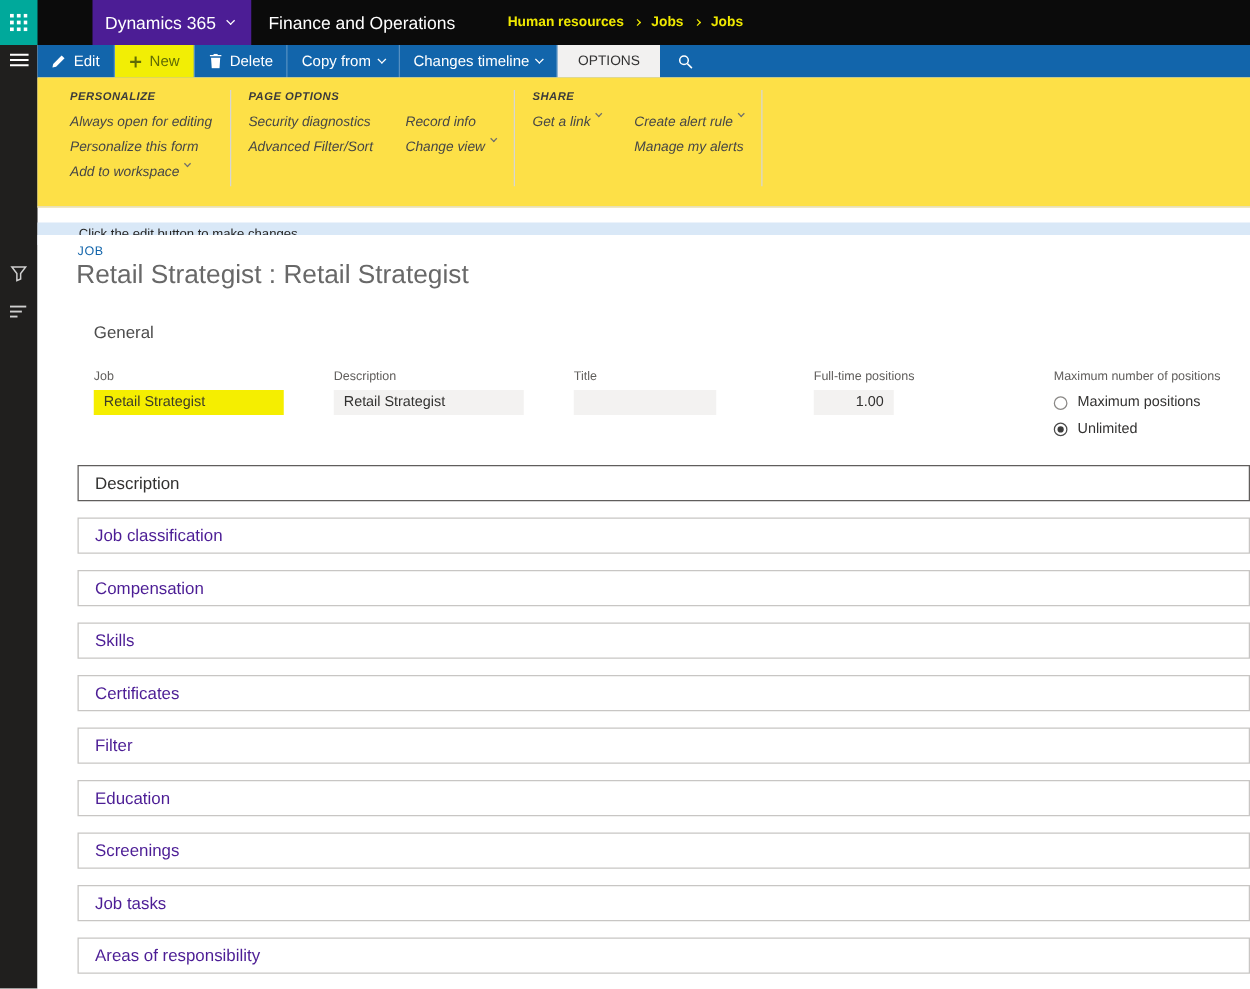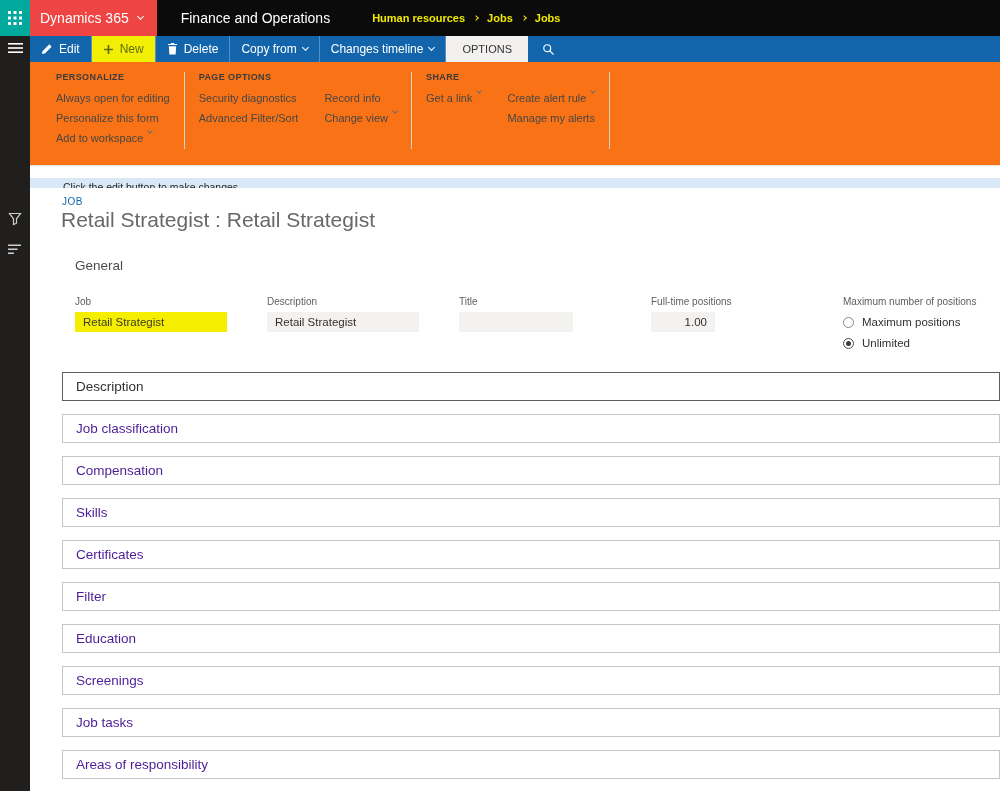--- a/index.html
+++ b/index.html
@@ -2,43 +2,43 @@
 <html><head>
 <meta charset="utf-8">
 <style>
   * { box-sizing: border-box; }
   body { margin: 0; background: #ffffff; font-family: "Liberation Sans", sans-serif; }
   .screen { position: relative; width: 1000px; height: 791px; background: #ffffff; overflow: hidden; }
 
   
   .topbar { position: absolute; top: 0; left: 0; right: 0; height: 36px; background: #0b0b0b; display: flex; align-items: center; color: #fff; }
   .waffle { width: 30px; height: 36px; background: #00a99b; display: flex; align-items: center; justify-content: center; flex: none; cursor: pointer; }
-  .product { height: 36px; display: flex; align-items: center; gap: 9px; padding: 0 14px 0 10px; background: #ef4444; font-size: 14px; cursor: pointer; }
-  .appname { margin-left: 24px; font-size: 14px; }
+  .product { height: 36px; display: flex; align-items: center; gap: 9px; padding: 0 14px 0 10px; background: #4c1d95; font-size: 14px; cursor: pointer; margin-left: 44px; }
+  .appname { margin-left: 14px; font-size: 14px; }
   .breadcrumb { margin-left: 42px; display: flex; align-items: center; gap: 9px; font-size: 11px; color: #f0e900; font-weight: bold; }
   .bc-item { cursor: pointer; }
   .chev { display: inline-block; width: 5px; height: 5px; border-right: 1.4px solid currentColor; border-bottom: 1.4px solid currentColor; }
   .chev.down { transform: rotate(45deg); margin-top: -3px; }
   .chev.right { transform: rotate(-45deg); width: 4px; height: 4px; }
 
   
   .rail { position: absolute; top: 36px; left: 0; width: 30px; bottom: 0; background: #201f1e; }
   .rail-icon { position: absolute; left: 0; width: 30px; display: flex; justify-content: center; cursor: pointer; color: #cfcfcf; }
 
   
   .action-pane { position: absolute; top: 36px; left: 30px; right: 0; height: 26px; background: #1265ab; display: flex; align-items: center; color: #fff; font-size: 12px; }
   .ap-btn { display: flex; align-items: center; gap: 6px; padding: 0 11px; height: 26px; cursor: pointer; white-space: nowrap; }
   .ap-btn .chev { border-color: #fff; width: 5px; height: 5px; }
   .ap-sep { width: 1px; height: 26px; background: rgba(255,255,255,0.28); flex: none; }
   .ap-btn.new { background: #f2ee05; color: #5f6b05; }
   .options-tab { height: 26px; display: flex; align-items: center; padding: 0 16px; background: #f2f1f0; color: #333; font-size: 11px; cursor: pointer; }
   .ap-search { padding: 0 14px; height: 26px; display: flex; align-items: center; cursor: pointer; }
 
   
-  .ribbon { position: absolute; top: 62px; left: 30px; right: 0; height: 104px; background: #f97316; border-bottom: 1px solid #e1e0de; display: flex; padding: 8px 0 8px 12px; }
+  .ribbon { position: absolute; top: 62px; left: 30px; right: 0; height: 104px; background: #fde047; border-bottom: 1px solid #e1e0de; display: flex; padding: 8px 0 8px 12px; font-style: italic; }
   .rb-group { padding: 0 14px 0 2px; }
   .rb-title { font-size: 9px; font-weight: bold; letter-spacing: 0.4px; color: #3b3b3b; margin: 2px 0 10px 12px; }
   .rb-cols { display: flex; gap: 26px; padding-left: 12px; }
   .rb-col { display: flex; flex-direction: column; gap: 8px; }
   .rb-link { font-size: 11px; color: #464646; cursor: pointer; display: flex; align-items: flex-start; gap: 5px; white-space: nowrap; }
   .rb-link .chev { border-color: #6d6d6d; width: 4px; height: 4px; }
   .rb-divider { width: 1px; background: #d7d6d4; margin: 2px 0 8px 0; }
 
   
   .notify { position: absolute; top: 178px; left: 30px; right: 0; height: 18px; background: #d9e8f7; display: flex; align-items: center; padding-left: 33px; font-size: 10.5px; color: #252525; }

